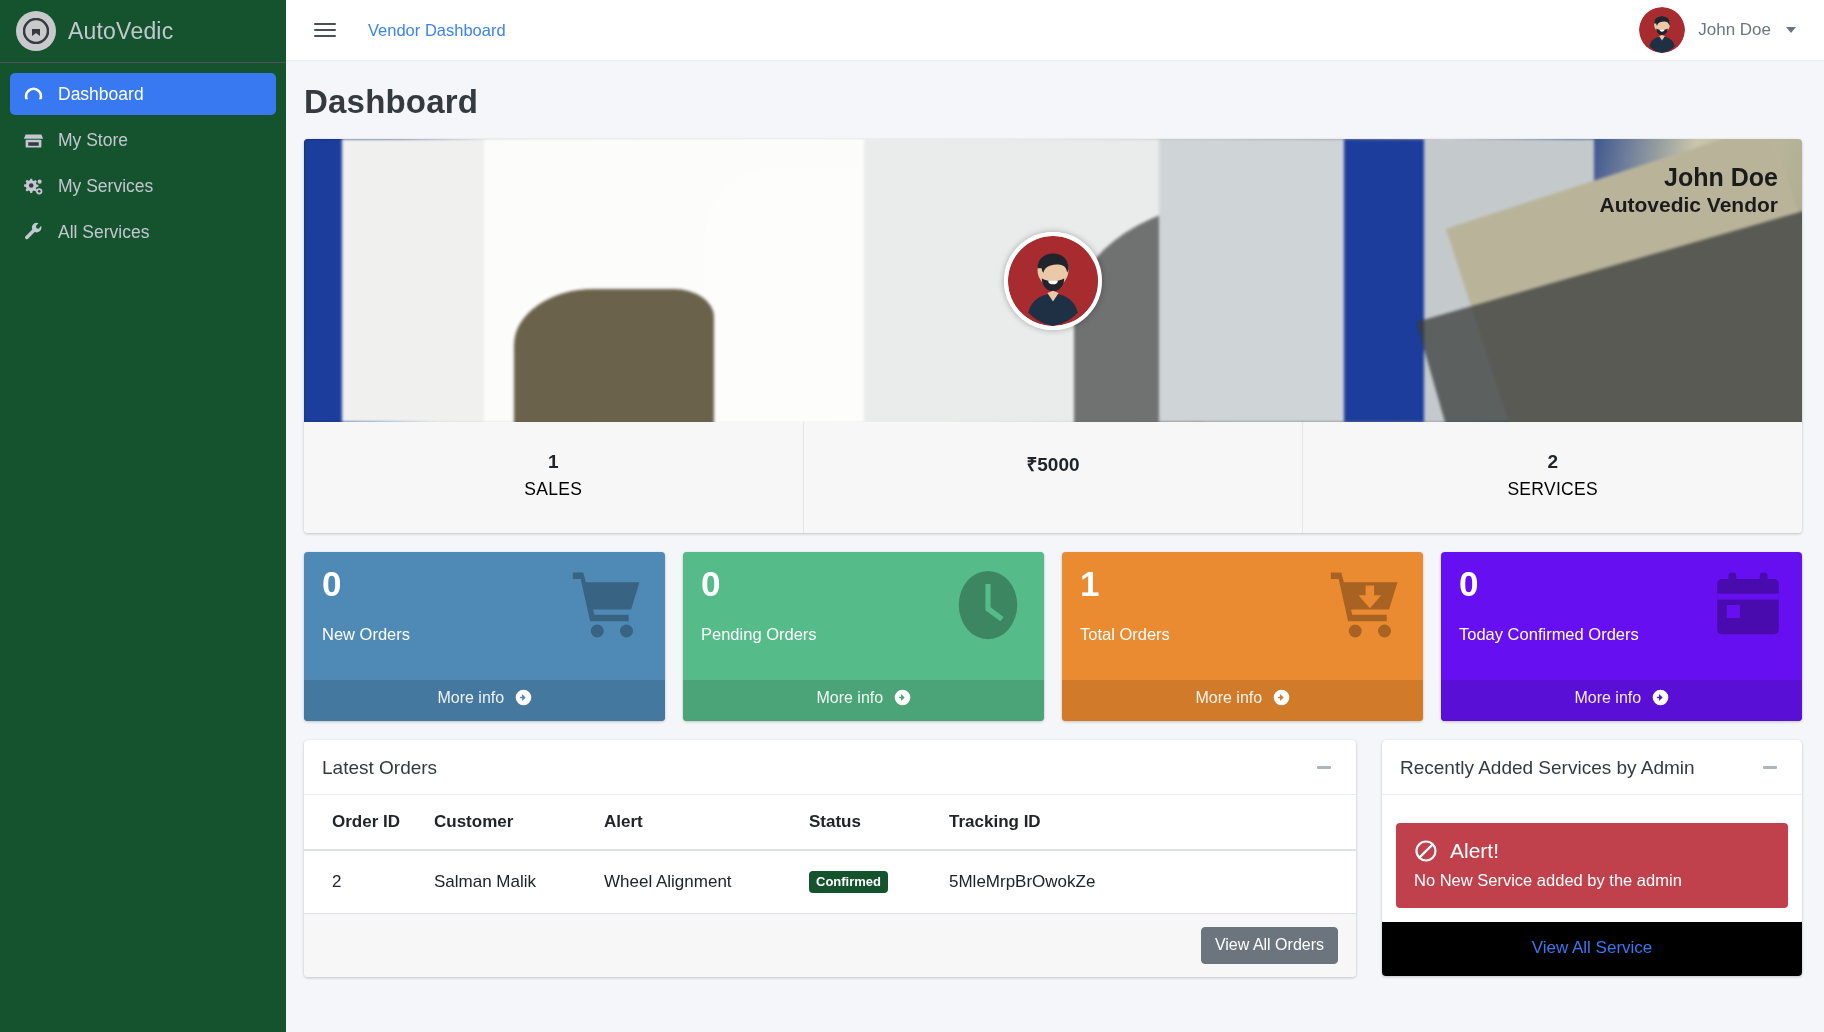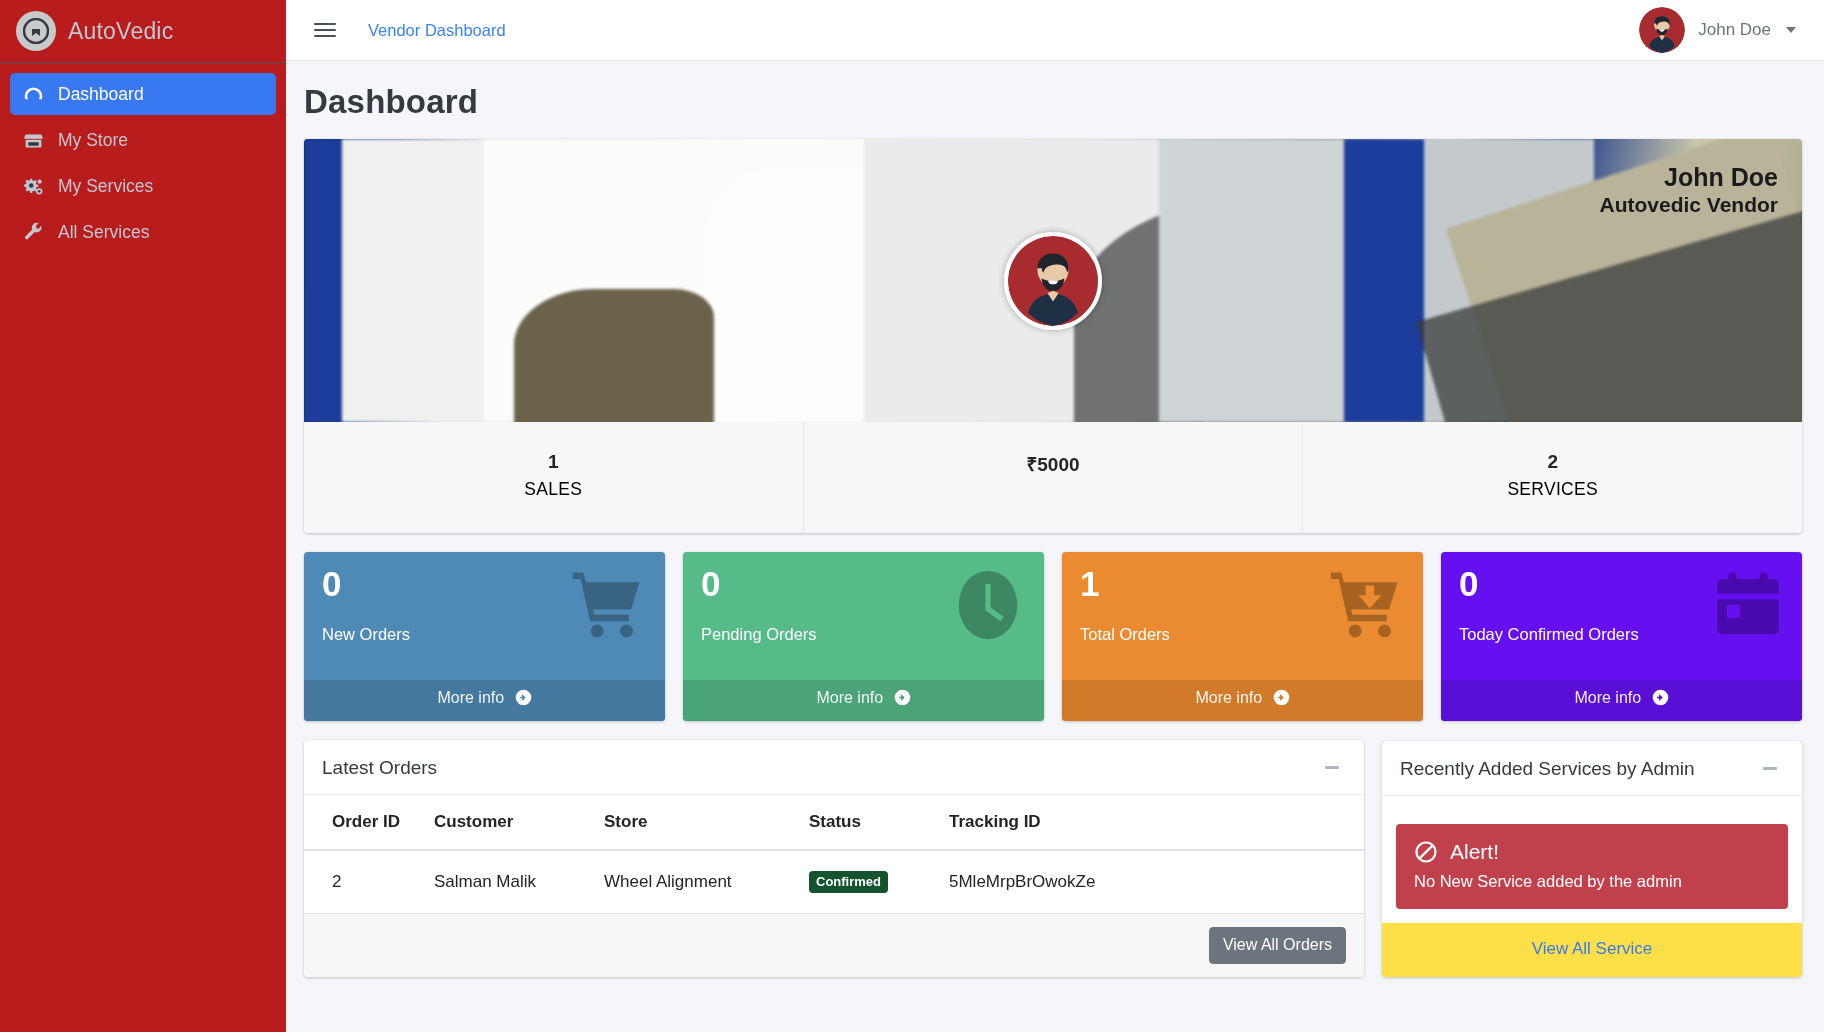--- a/index.html
+++ b/index.html
@@ -7,21 +7,21 @@
     width: 1824px; height: 1032px;
     font-family: "Liberation Sans", sans-serif;
     background: #f4f6f9;
     overflow: hidden;
   }
   .app { display: flex; width: 1824px; height: 1032px; }
 
   
   .sidebar {
     width: 286px; flex: 0 0 286px;
-    background: #b91c1c;
+    background: #14532d;
     height: 1032px;
     position: relative;
     z-index: 5;
   }
   .brand {
     height: 63px;
     display: flex; align-items: center;
     padding: 0 16px;
     border-bottom: 1px solid #4b545c;
     gap: 12px;
@@ -178,21 +178,21 @@
     display: block; text-align: center;
     padding: 9px 0 11px 0;
     font-size: 16px; color: rgba(255,255,255,.92);
     background: rgba(0,0,0,.12);
     cursor: pointer;
     text-decoration: none;
   }
   .ib-foot .arrow { display:inline-block; vertical-align:-3px; margin-left:6px; }
 
   
-  .bottom { display: flex; gap: 18px; align-items: flex-end; }
+  .bottom { display: flex; gap: 26px; align-items: flex-start; }
   .col-orders { flex: 1 1 auto; min-width: 0; }
   .col-services { flex: 0 0 420px; }
 
   .card-head {
     display: flex; align-items: center;
     padding: 16px 18px 14px 18px;
     border-bottom: 1px solid #e9ecef;
   }
   .card-title { font-size: 19px; color: #343a40; font-weight: 400; }
   .card-tools { margin-left:auto; display:flex; align-items:center; }
@@ -248,21 +248,21 @@
     background: #c0414b;
     color: #fff;
     margin: 28px 14px 14px 14px;
     border-radius: 4px;
     padding: 16px 18px 18px 18px;
   }
   .alert-head { display:flex; align-items:center; gap: 12px; font-size: 21px; margin-bottom: 8px;}
   .alert-head svg { display:block; }
   .alert-body { font-size: 16.5px; }
   .card-foot-center {
-    background: #fde047;
+    background: #000000;
     padding: 16px 18px 18px 18px;
     text-align: center;
     border-radius: 0 0 4px 4px;
   }
   .link { color: #3878f0; font-size: 17px; text-decoration: none; cursor: pointer; }
 </style>
 </head>
 <body>
 
 <div class="app">
@@ -521,21 +521,21 @@
                 <span class="minus-btn">
                     <i></i>
                   </span>
               </span>
             </div>
             <table>
               <thead>
                 <tr>
                   <th class="col-orderid">Order ID</th>
                   <th class="col-customer">Customer</th>
-                  <th class="col-item">Store</th>
+                  <th class="col-item">Alert</th>
                   <th class="col-status">Status</th>
                   <th>Tracking ID</th>
                 </tr>
               </thead>
               <tbody>
                 <tr>
                   <td>2</td>
                   <td>Salman Malik</td>
                   <td>Wheel Alignment</td>
                   <td>

